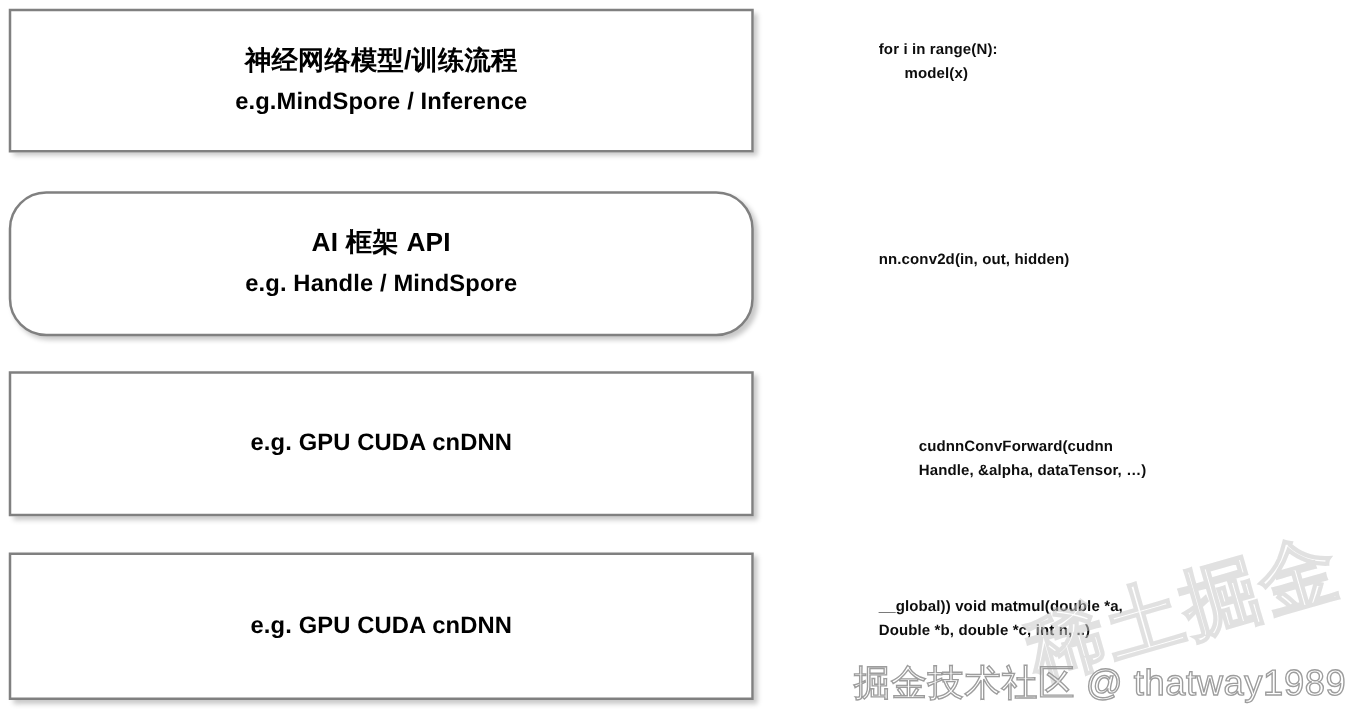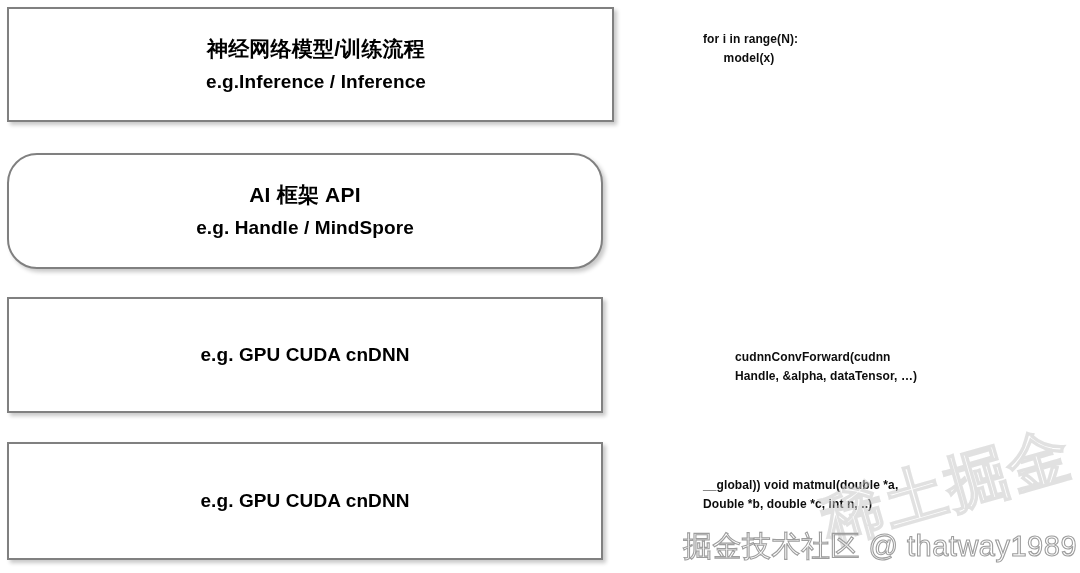--- a/index.html
+++ b/index.html
@@ -31,21 +31,21 @@
     width: 592px;          
     border: 2px solid #808080;
     background: #ffffff;
     box-sizing: content-box;
     box-shadow: 3px 3px 4px rgba(0,0,0,0.22);
     display: flex;
     flex-direction: column;
     align-items: center;
     justify-content: center;
   }
-  .layer-box.b1 { top: 7px;   height: 111px; padding-left: 11px; }
+  .layer-box.b1 { top: 7px;   height: 111px; }
   .layer-box.b2 { top: 153px; height: 112px; border-radius: 30px; }
   .layer-box.b3 { top: 297px; height: 112px; }
   .layer-box.b4 { top: 442px; height: 114px; }
 
   .layer-title {
     font-size: 21px;
     font-weight: bold;
     letter-spacing: 0.2px;
     line-height: 1.25;
     text-align: center;
@@ -117,29 +117,30 @@
     pointer-events: none;
   }
 </style>
 </head>
 <body>
 
 <div id="stack">
 
   <div class="layer-box b1">
     <div class="layer-title">神经网络模型/训练流程</div>
-    <div class="layer-sub">e.g.Inference / Inference</div>
+    <div class="layer-sub">e.g.MindSpore / Inference</div>
   </div>
   <div class="code-block c1">for i in range(N):
       model(x)</div>
 
   <div class="layer-box b2">
     <div class="layer-title">AI 框架 API</div>
     <div class="layer-sub">e.g. Handle / MindSpore</div>
   </div>
+  <div class="code-block c2">nn.conv2d(in, out, hidden)</div>
 
   <div class="layer-box b3">
     <div class="layer-sub">e.g. GPU CUDA cnDNN</div>
   </div>
   <div class="code-block c3">cudnnConvForward(cudnn
 Handle, &amp;alpha, dataTensor, …)</div>
 
   <div class="layer-box b4">
     <div class="layer-sub">e.g. GPU CUDA cnDNN</div>
   </div>

